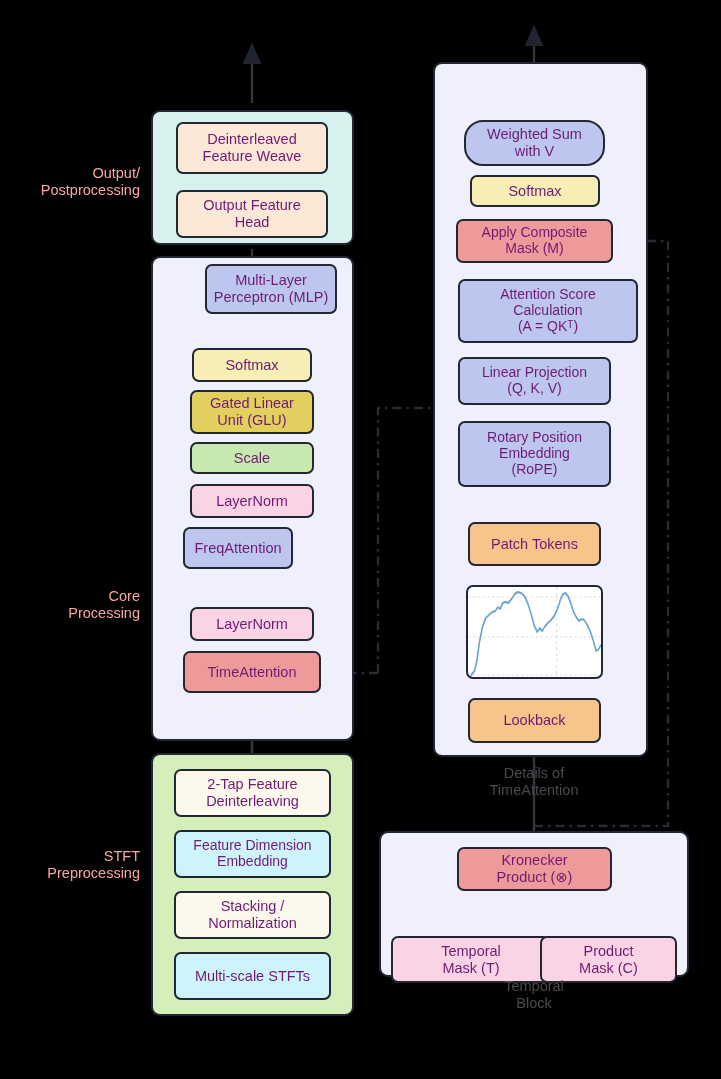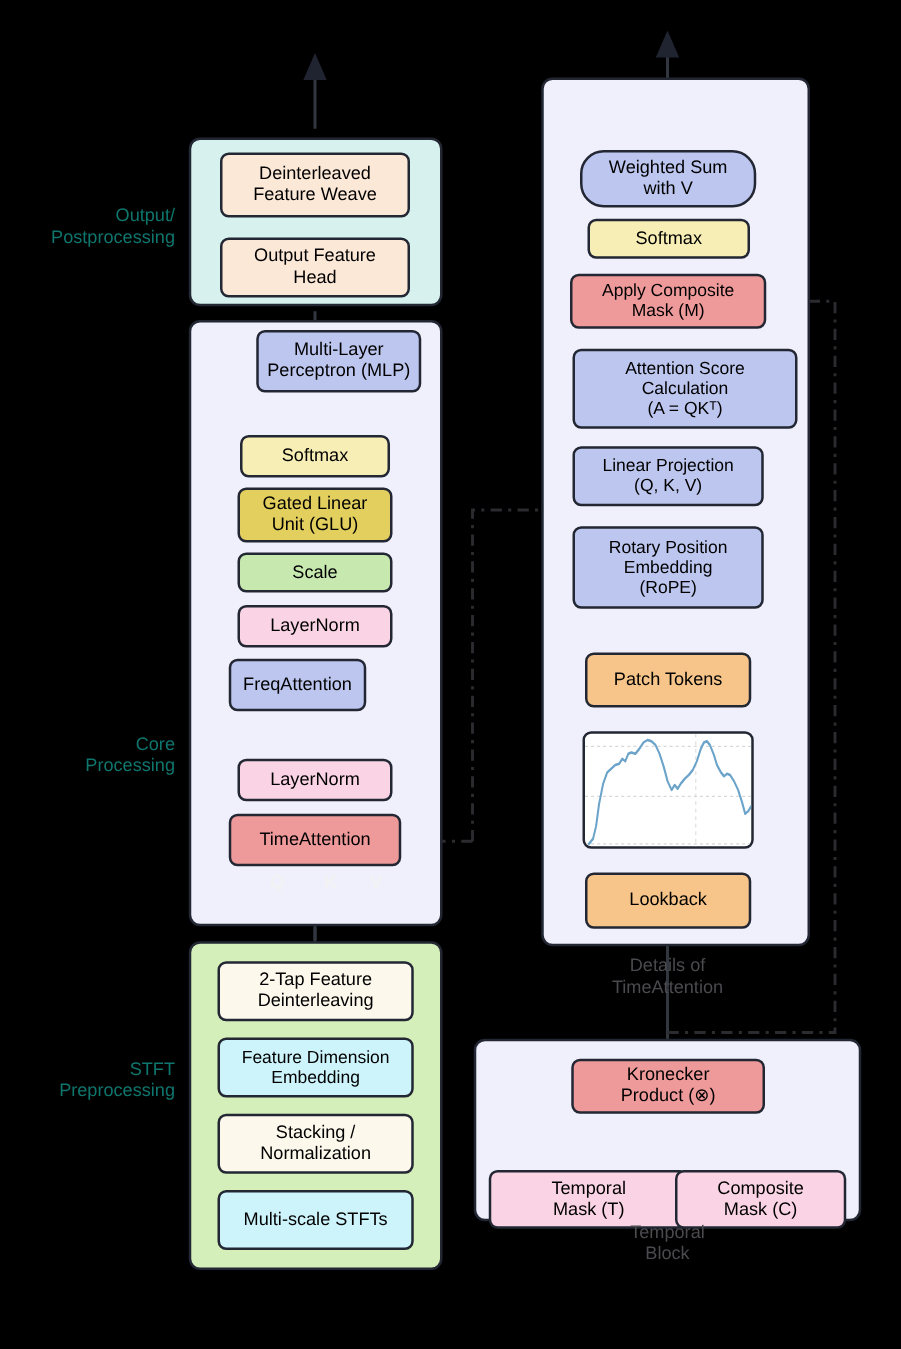--- a/index.html
+++ b/index.html
@@ -4,23 +4,23 @@
 <style>
   html,body{margin:0;padding:0;background:#000;}
   body{width:721px;height:1079px;position:relative;overflow:hidden;
        font-family:"Liberation Sans","DejaVu Sans",sans-serif;}
   #stage{position:absolute;left:0;top:0;width:721px;height:1079px;}
   svg{position:absolute;left:0;top:0;}
 
   .grp{position:absolute;border:2.5px solid #222733;border-radius:9px;box-sizing:border-box;}
   .node{position:absolute;border:2.2px solid #222733;border-radius:7px;box-sizing:border-box;
         display:flex;align-items:center;justify-content:center;text-align:center;
-        color:#000000;line-height:1.14;font-size:14.5px;}
+        color:#701a75;line-height:1.14;font-size:14.5px;}
   .node.sm{font-size:14px;}
-  .seclabel{position:absolute;color:#0f766e;font-size:14.5px;text-align:right;line-height:1.2;}
+  .seclabel{position:absolute;color:#fca5a5;font-size:14.5px;text-align:right;line-height:1.2;}
   .caption{position:absolute;color:#4a4a4f;font-size:14.5px;text-align:center;line-height:1.2;}
   .qkv{position:absolute;color:#f2f2f4;font-size:15.5px;font-weight:bold;}
   .chartbox{position:absolute;background:#ffffff;border:2.2px solid #222733;border-radius:7px;
             box-sizing:border-box;overflow:hidden;}
 </style>
 </head>
 <body>
 
 <div id="stage">
 
@@ -188,21 +188,21 @@
     <div>Details of</div>
     <div>TimeAttention</div>
   </div>
 
   <div class="grp" style="left:379px;top:831px;width:310px;height:146px;background:#f0f0fc;">
   </div>
   <div class="node" style="left:457px;top:847px;width:155px;height:44px;background:#ef9a9a;white-space:pre-line;">Kronecker
 Product (⊗)</div>
   <div class="node" style="left:391px;top:936px;width:160px;height:47px;background:#fad4e4;white-space:pre-line;">Temporal
 Mask (T)</div>
-  <div class="node" style="left:540px;top:936px;width:137px;height:47px;background:#fad4e4;white-space:pre-line;">Composite
+  <div class="node" style="left:540px;top:936px;width:137px;height:47px;background:#fad4e4;white-space:pre-line;">Product
 Mask (C)</div>
 
   <div class="caption" style="left:444px;top:978px;width:180px;">
     <div>Temporal</div>
     <div>Block</div>
   </div>
 
 </div>
 
 </body></html>

